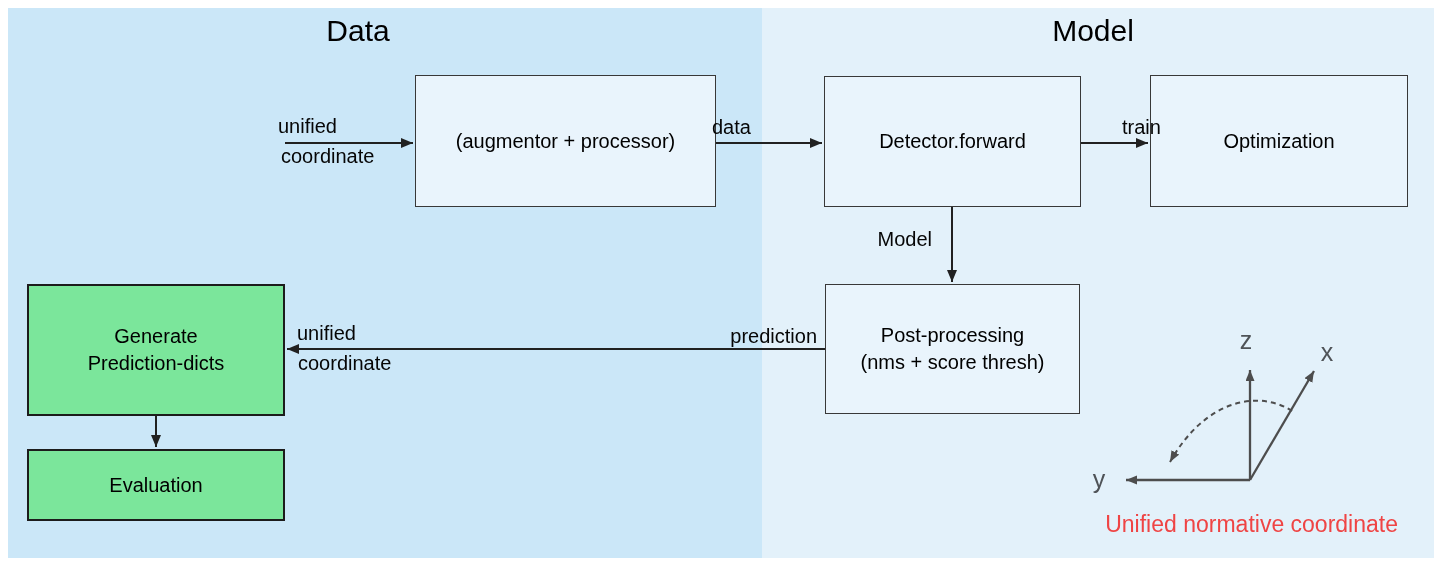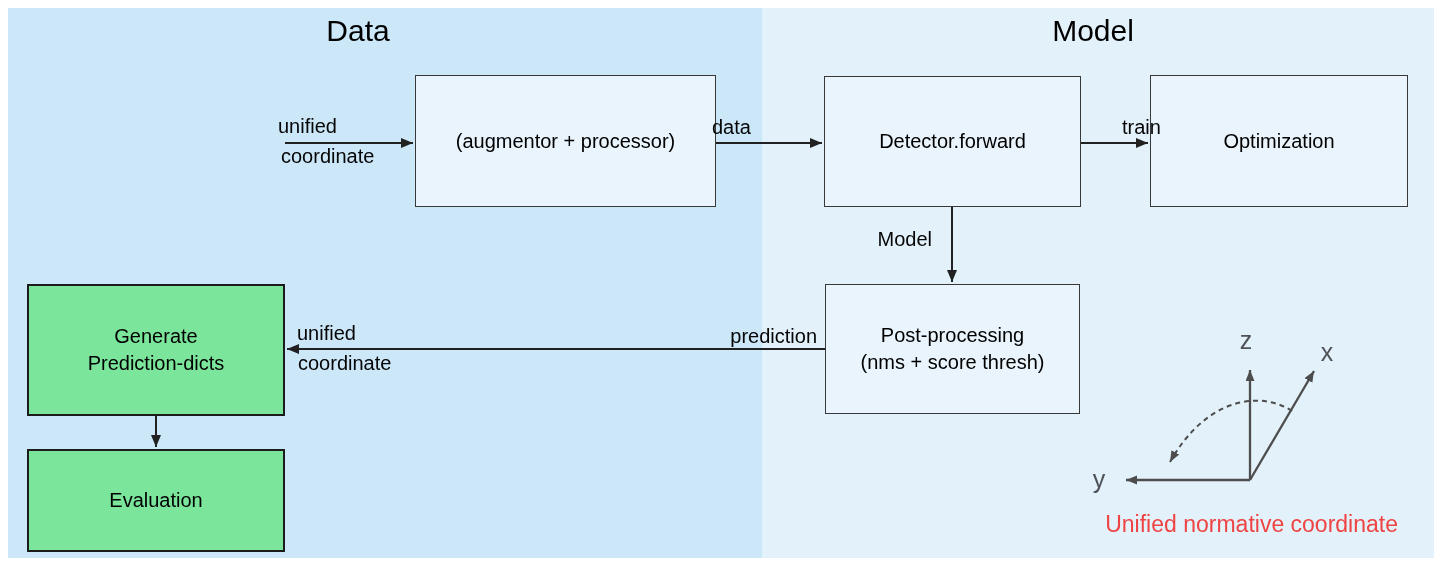--- a/index.html
+++ b/index.html
@@ -79,21 +79,21 @@
   <div class="node node-blue" style="left: 825px; top: 284px; width: 255px; height: 130px; background-color: rgb(233, 244, 252); justify-content: center;">
     <div>Post-processing</div>
     <div>(nms + score thresh)</div>
   </div>
 
   <div class="node node-green" style="left: 27px; top: 284px; width: 258px; height: 132px; background-color: rgb(123, 230, 155);">
     <div>Generate</div>
     <div>Prediction-dicts</div>
   </div>
 
-  <div class="node node-green" style="left: 27px; top: 449px; width: 258px; height: 103px; background-color: rgb(123, 230, 155);">
+  <div class="node node-green" style="left: 27px; top: 449px; width: 258px; height: 72px; background-color: rgb(123, 230, 155);">
     <div>Evaluation</div>
   </div>
 
   <div class="edge-label ta-c" style="left:278px;top:114px;width:120px">unified</div>
   <div class="edge-label ta-c" style="left:281px;top:144px;width:120px">coordinate</div>
   <div class="edge-label ta-c" style="left:712px;top:115px;width:100px">data</div>
   <div class="edge-label ta-c" style="left:1122px;top:115px;width:100px">train</div>
   <div class="edge-label ta-r" style="left:832px;top:227px;width:100px">Model</div>
   <div class="edge-label ta-r" style="left:667px;top:324px;width:150px">prediction</div>
   <div class="edge-label ta-c" style="left:297px;top:321px;width:120px">unified</div>

